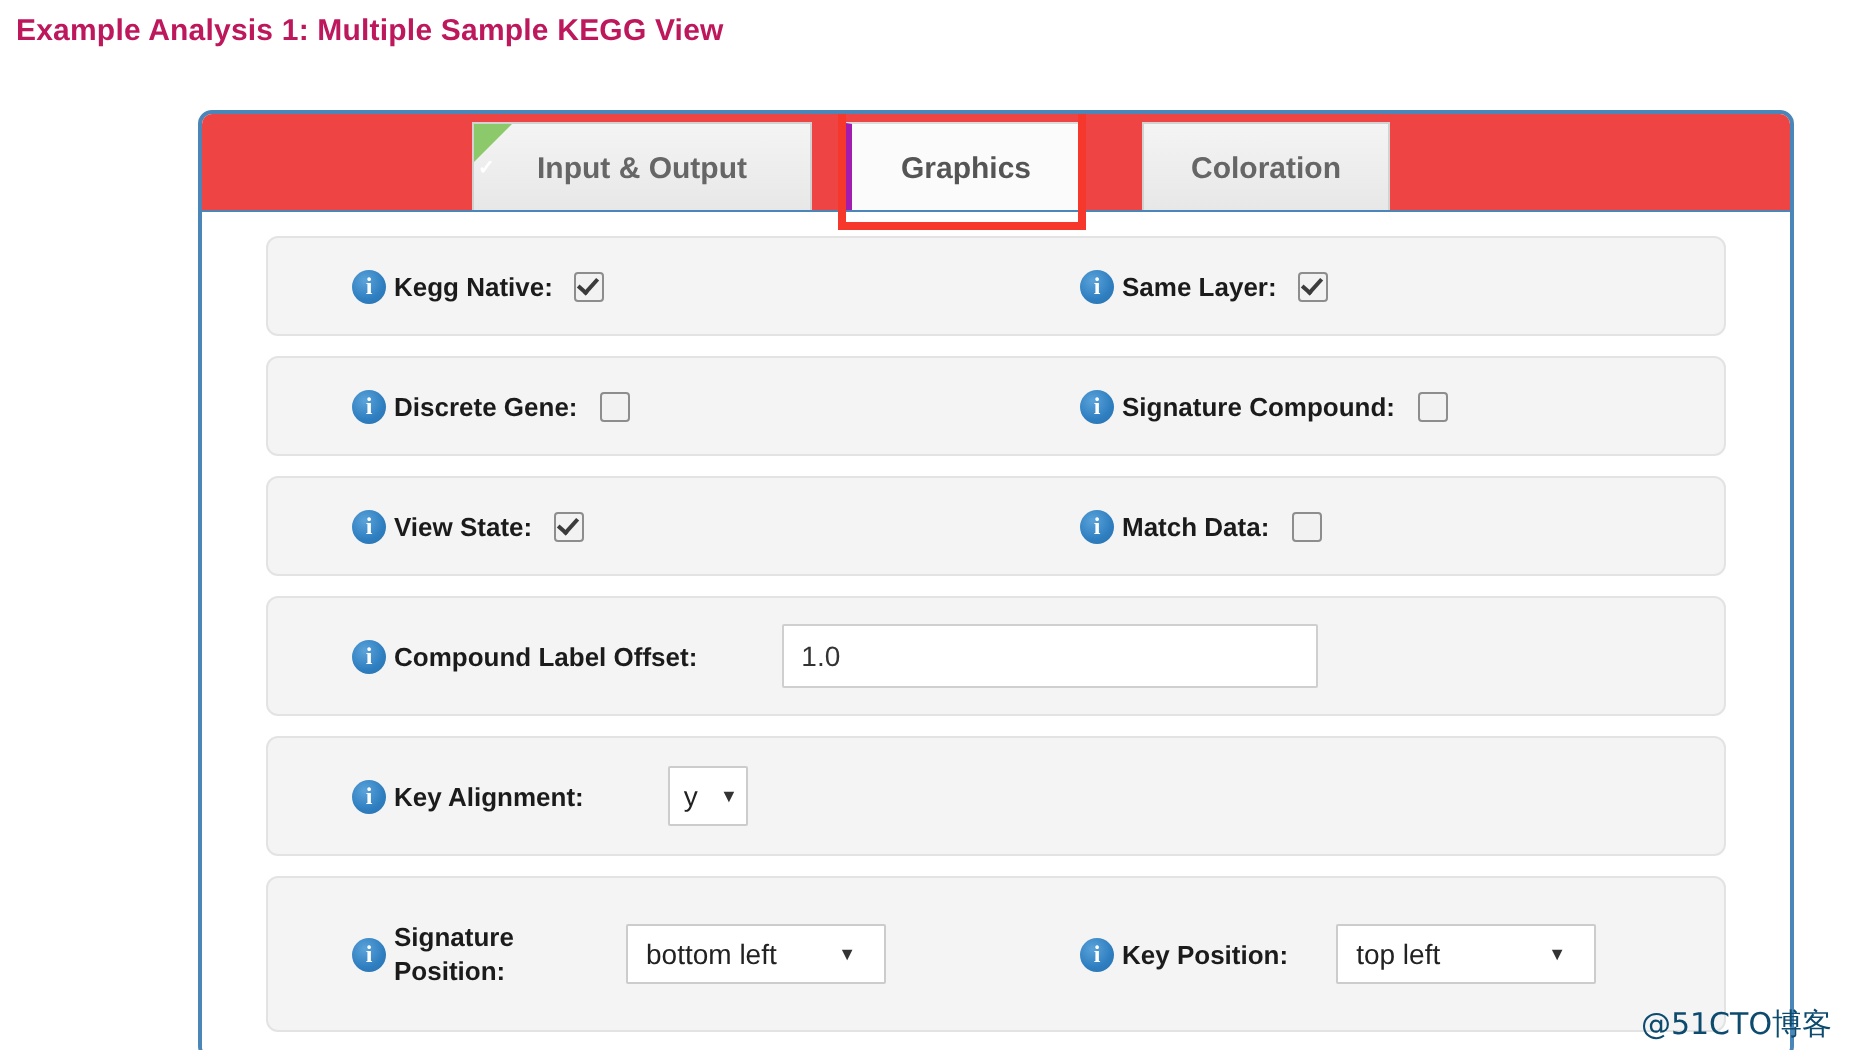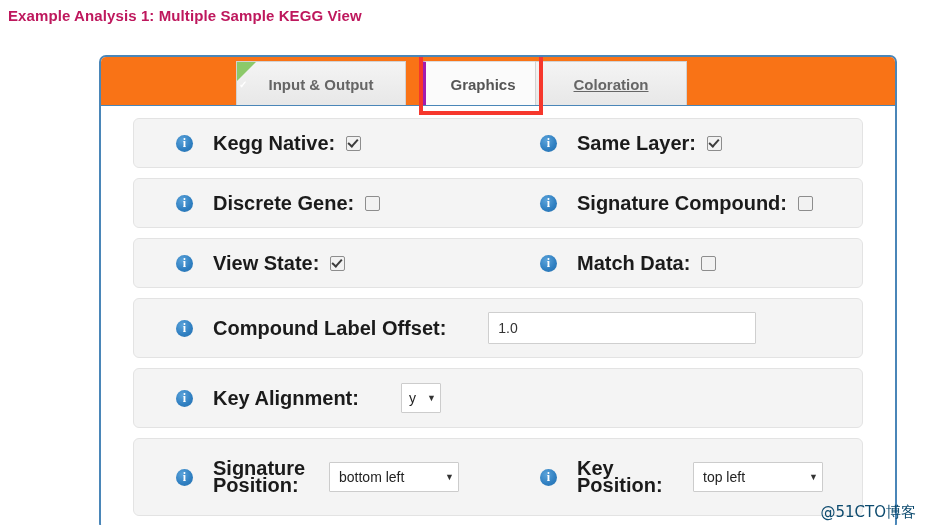--- a/index.html
+++ b/index.html
@@ -36,21 +36,21 @@
     height: 475px;
     border: 2px solid #4a86b8;
     border-radius: 7px;
     background: #ffffff;
     box-sizing: border-box;
     overflow: hidden;
   }
   .tabstrip {
     position: relative;
     height: 49px;
-    background: #f97316;
+    background: #ef4444;
     border-bottom: none;
     box-sizing: border-box;
   }
   .tabstrip-inner {
     position: absolute;
     left: 0; right: 0; top: 0;
     height: 49px;
   }
   .tab {
     position: absolute;
@@ -72,21 +72,21 @@
   }
   .tab.active {
     background: #fbfbfb;
     color: #555555;
     border-left: 6px solid #a21caf;
     border-right: 1px solid #dcdcdc;
     border-top: 1px solid #dcdcdc;
   }
   #tab-0 { left: 135px; width: 170px; }
   #tab-1 { left: 319px; width: 121px; }
-  #tab-2 { left: 434px; width: 152px; text-decoration: underline; }
+  #tab-2 { left: 470px; width: 124px; }
 
   .tab-ribbon {
     position: absolute;
     left: 0;
     top: 0;
     width: 0;
     height: 0;
     border-top: 19px solid #8cc96a;
     border-right: 19px solid transparent;
     pointer-events: none;
@@ -172,24 +172,24 @@
     display: inline-flex;
     align-items: center;
     justify-content: center;
     line-height: 1;
     flex: 0 0 auto;
     cursor: pointer;
   }
   .info-icon span { position: relative; top: -0.5px; }
 
   .fld-label {
-    font-size: 20px;
+    font-size: 13px;
     font-weight: bold;
     color: #1b1b1b;
-    margin-left: 20px;
+    margin-left: 4px;
     white-space: nowrap;
   }
   .fld-label.wrap {
     white-space: normal;
     max-width: 92px;
     line-height: 17px;
   }
 
   .cb {
     -webkit-appearance: none;
@@ -234,21 +234,21 @@
     height: 30px;
     border: 1px solid #cccccc;
     background: #ffffff;
     font-size: 14px;
     color: #222222;
     font-family: "Liberation Sans", sans-serif;
     box-sizing: border-box;
     display: inline-flex;
     align-items: center;
     justify-content: space-between;
-    padding: 0 4px 0 9px;
+    padding: 0 14px 0 9px;
     cursor: pointer;
     border-radius: 1px;
   }
   .sel .caret {
     font-size: 9px;
     color: #333333;
     margin-left: 10px;
     line-height: 1;
   }
   .sel.tiny { margin-left: 42px; width: 40px; padding: 0 4px 0 7px; }

